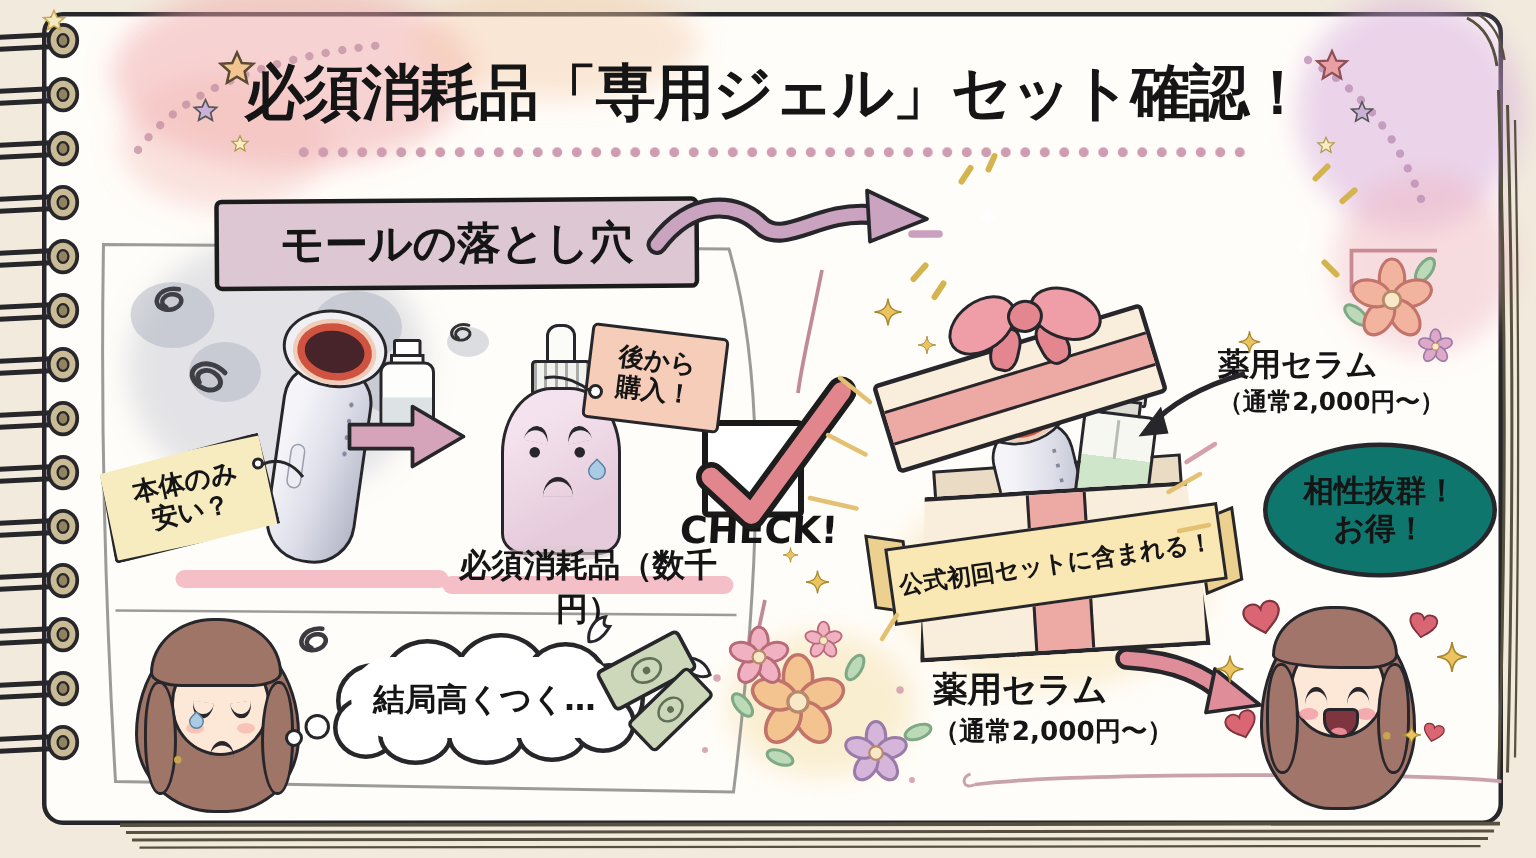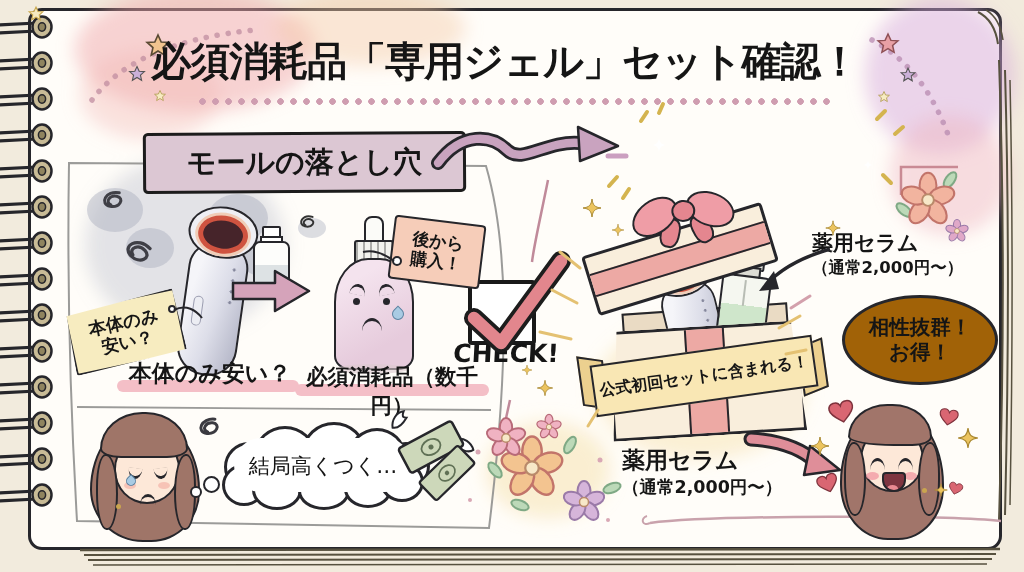--- a/index.html
+++ b/index.html
@@ -6,21 +6,21 @@
   .stage{position:relative;width:1024px;height:572px;overflow:hidden;
          background:#f2ebdd;font-family:"DejaVu Sans","Liberation Sans",sans-serif;color:#151515;}
   .abs{position:absolute;}
   .flex{display:flex;align-items:center;justify-content:center;}
   .col{flex-direction:column;}
   svg{display:block;}
   .page{left:28px;top:8px;width:968px;height:536px;border:3px solid #26262b;border-radius:14px;background:#fffdf9;z-index:0;}
   .layer-under{left:0;top:0;z-index:2;pointer-events:none;}
   .layer-over{left:0;top:0;z-index:9;pointer-events:none;}
   .z3{z-index:3;} .z4{z-index:4;} .z5{z-index:5;} .z6{z-index:6;}
-  .title{left:140px;top:34px;width:730px;text-align:center;font-size:40px;font-weight:800;letter-spacing:-1px;z-index:3;}
+  .title{left:152px;top:34px;width:730px;text-align:center;font-size:40px;font-weight:800;letter-spacing:-1px;z-index:3;}
   .title-dots{left:196px;top:97px;width:636px;height:9px;z-index:3;
       background-image:radial-gradient(circle,#cf9db0 3px,transparent 3.6px);background-size:13px 9px;background-repeat:repeat-x;}
   .hdr-left{left:143px;top:132px;width:317px;height:55px;background:#dcc7d3;border:3px solid #1c1c1c;border-radius:5px;
       font-size:29px;font-weight:800;transform:rotate(-.4deg);z-index:3;}
   .plaque{left:637px;top:128px;width:253px;height:60px;background:#e9aeae;border:2.5px solid #1d1d1d;border-radius:12px;padding:5px;box-sizing:border-box;z-index:3;}
   .plaque-in{width:100%;height:100%;border:2px solid #1d1d1d;border-radius:7px;
       background:linear-gradient(120deg,#fdf4da 8%,#fae0bd 45%,#f6cab4 82%,#f2bbb0);font-size:28px;font-weight:800;}
   .cap-bar{background:#f4bfc7;border-radius:6px;height:12px;z-index:3;}
   .cap-txt{text-align:center;font-weight:800;z-index:4;}
   .tagbox{border:2.5px solid #26262b;font-weight:800;text-align:center;line-height:1.15;z-index:4;box-sizing:border-box;}
@@ -203,21 +203,20 @@
     <div class="dots"></div>
     <div class="btn"></div>
   </div>
 
   <div class="abs tagbox flex col" style="left:69px;top:299px;width:113px;height:66px;background:#f7ecc0;border-radius:3px;transform:rotate(-12deg);font-size:17.5px;clip-path:polygon(2% 8%,98% 0%,100% 94%,0% 100%);">
     <div>本体のみ</div>
     <div>安い？</div>
   </div>
 
   <div class="abs cap-bar" style="left:117px;top:380px;width:182px;"></div>
-  <div class="abs cap-txt" style="left:110px;top:358px;width:200px;font-size:23px;">本体のみ安い？</div>
 
   <div class="abs z3" style="left:252px;top:226px;width:36px;height:60px;">
     <div class="abs" style="left:10px;top:0;width:15px;height:11px;background:#fff;border:2px solid #26262b;border-radius:2px;"></div>
     <div class="abs" style="left:8px;top:10px;width:19px;height:6px;background:#fff;border:2px solid #26262b;"></div>
     <div class="abs" style="left:1px;top:15px;width:33px;height:43px;background:#fdfdfb;border:2.5px solid #26262b;border-radius:7px;overflow:hidden;">
       <div class="abs" style="left:0;bottom:0;width:100%;height:50%;background:#dde2e4;"></div>
     </div>
   </div>
 
   <div class="abs z3" style="left:328px;top:216px;width:90px;height:160px;">
@@ -282,21 +281,21 @@
 
   <div class="abs" style="left:580px;top:358px;width:22px;height:46px;background:#ecd08f;border:2.5px solid #26262b;transform:rotate(-8deg) skewY(16deg);z-index:5;"></div>
   <div class="abs" style="left:800px;top:342px;width:22px;height:46px;background:#ecd08f;border:2.5px solid #26262b;transform:rotate(-8deg) skewY(-14deg);z-index:5;"></div>
   <div class="abs flex z6" style="left:592px;top:350px;width:220px;height:48px;background:#f9e7b4;border:2.5px solid #26262b;transform:rotate(-8deg);font-size:16px;font-weight:800;">公式初回セットに含まれる！</div>
 
   <div class="abs z3" style="left:812px;top:230px;width:180px;">
     <div class="note1">薬用セラム</div>
     <div class="note2">（通常2,000円〜）</div>
   </div>
 
-  <div class="abs flex col z3" style="left:842px;top:295px;width:150px;height:84px;background:#a16207;border:3px solid #26262b;border-radius:50%;font-size:20.5px;font-weight:800;line-height:1.2;">
+  <div class="abs flex col z3" style="left:842px;top:295px;width:150px;height:84px;background:#0f766e;border:3px solid #26262b;border-radius:50%;font-size:20.5px;font-weight:800;line-height:1.2;">
     <div>相性抜群！</div>
     <div>お得！</div>
   </div>
 
   <div class="abs z3" style="left:622px;top:446px;width:190px;">
     <div style="font-size:23px;font-weight:800;line-height:1.25;">薬用セラム</div>
     <div style="font-size:17.5px;font-weight:800;">（通常2,000円〜）</div>
   </div>
 
   <div class="abs z4" style="left:220px;top:422px;width:206px;height:84px;">
@@ -304,21 +303,21 @@
     <div class="puff" style="left:34px;top:4px;width:56px;height:52px;"></div>
     <div class="puff" style="left:82px;top:0;width:58px;height:54px;"></div>
     <div class="puff" style="left:128px;top:6px;width:52px;height:50px;"></div>
     <div class="puff" style="left:162px;top:20px;width:42px;height:42px;"></div>
     <div class="puff" style="left:2px;top:42px;width:38px;height:36px;"></div>
     <div class="puff" style="left:32px;top:48px;width:44px;height:34px;"></div>
     <div class="puff" style="left:78px;top:50px;width:46px;height:32px;"></div>
     <div class="puff" style="left:124px;top:48px;width:42px;height:32px;"></div>
     <div class="puff" style="left:160px;top:40px;width:38px;height:34px;"></div>
     <div class="abs" style="left:14px;top:16px;width:178px;height:54px;background:#fff;border-radius:27px;"></div>
-    <div class="abs flex" style="inset:0;font-size:21px;font-weight:400;padding-top:4px;">結局高くつく…</div>
+    <div class="abs flex" style="inset:0;font-size:21px;font-weight:700;padding-top:4px;">結局高くつく…</div>
   </div>
   <div class="abs z4" style="left:203px;top:476px;width:13px;height:13px;background:#fff;border:2.5px solid #26262b;border-radius:50%;"></div>
   <div class="abs z4" style="left:190px;top:486px;width:8px;height:8px;background:#fff;border:2px solid #26262b;border-radius:50%;"></div>
 
   <div class="abs z3" style="left:88px;top:410px;width:116px;height:130px;">
     <div class="abs" style="left:2px;top:8px;width:106px;height:120px;background:#9f7568;border:2.5px solid #26262b;border-radius:52% 52% 46% 50% / 60% 60% 42% 44%;"></div>
     <div class="abs" style="left:26px;top:26px;width:62px;height:64px;background:#fde8d8;border:2.5px solid #26262b;border-radius:48% 48% 50% 50%;"></div>
     <div class="abs" style="left:12px;top:2px;width:84px;height:42px;background:#9f7568;border:2.5px solid #26262b;border-radius:60% 60% 30% 30%/100% 100% 25% 25%;"></div>
     <div class="abs" style="left:8px;top:44px;width:18px;height:72px;background:#9f7568;border:2px solid #26262b;border-radius:45% 55% 50% 50%;"></div>
     <div class="abs" style="left:86px;top:44px;width:18px;height:72px;background:#9f7568;border:2px solid #26262b;border-radius:55% 45% 50% 50%;"></div>

